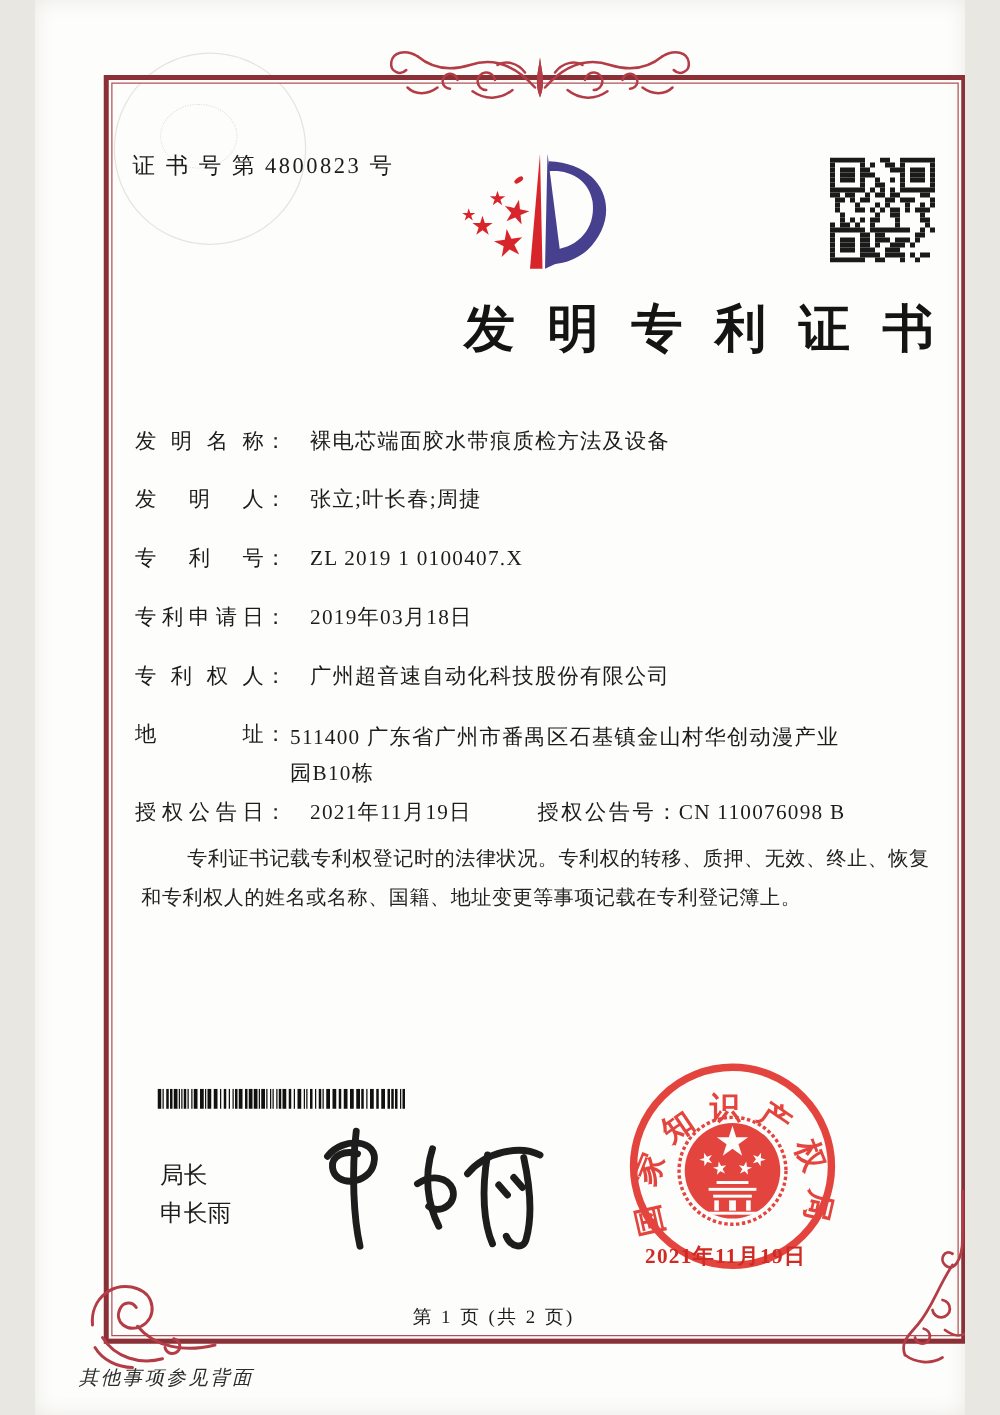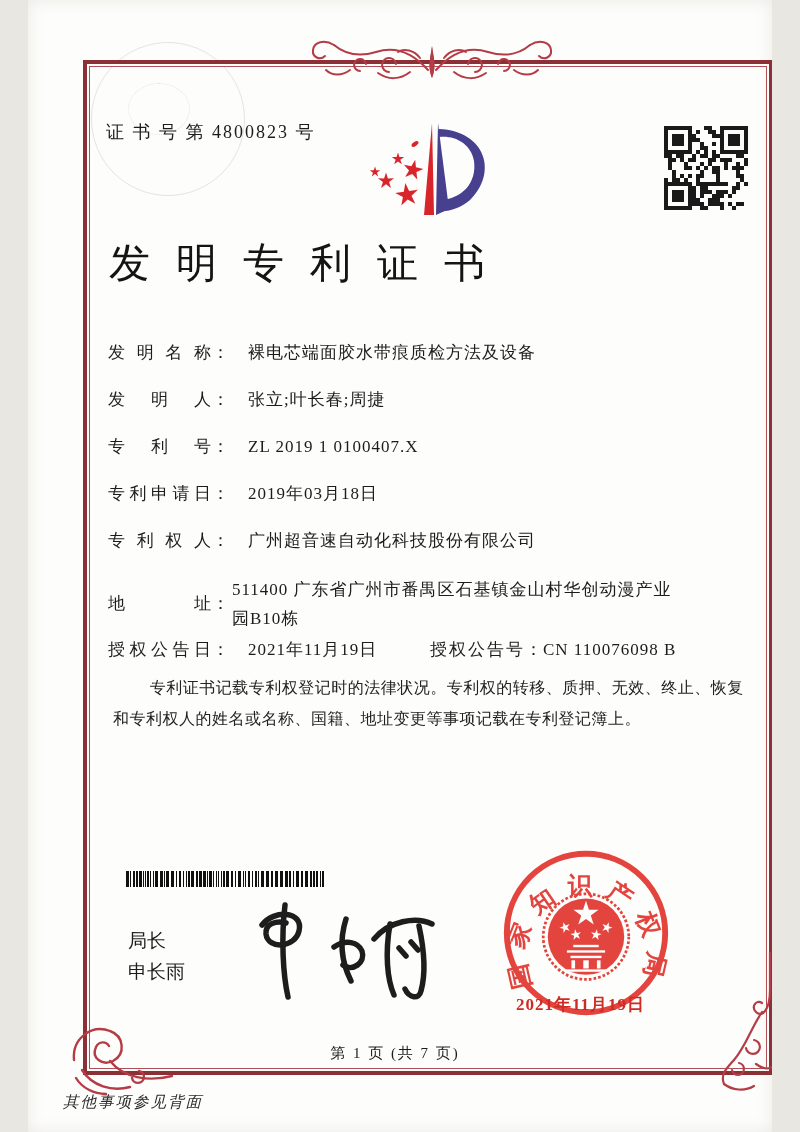--- a/index.html
+++ b/index.html
@@ -10,28 +10,28 @@
         border:1px solid rgba(175,170,160,.5);opacity:.6;}
   .watermark::after{content:"";position:absolute;left:36px;top:40px;width:60px;height:50px;
         border-radius:50%;border:1px dotted rgba(170,165,155,.5);}
   .frame{position:absolute;left:55px;top:60px;width:682px;height:1007px;
         border:4px solid #8b3036;
         box-shadow:inset 0 0 0 2px #fdfdfb, inset 0 0 0 3px #b05056;}
   .ornament{position:absolute;pointer-events:none;}
   .cert-no{position:absolute;left:78px;top:120px;font-size:18px;letter-spacing:2px;}
   .logo{position:absolute;left:336px;top:106px;}
   .qr{position:absolute;left:636px;top:126px;width:84px;height:84px;}
-  .title{position:absolute;left:55px;top:236px;width:690px;text-align:left;margin:0;
-        font-size:41px;font-weight:400;letter-spacing:26px;text-indent:26px;color:#141414;}
+  .title{position:absolute;left:55px;top:236px;width:690px;text-align:right;margin:0;
+        font-size:41px;font-weight:700;letter-spacing:26px;text-indent:26px;color:#141414;}
   .fields{position:absolute;left:80px;top:340px;width:650px;font-size:17px;}
   .frow{position:relative;display:flex;line-height:26px;margin-bottom:21px;letter-spacing:1px;}
   .flabel{display:inline-block;width:104px;text-align:justify;text-align-last:justify;flex:none;}
   .fcolon{flex:none;}
   .fvalue{margin-left:18px;}
-  .frow.addr{margin-bottom:4px;align-items:center;}
+  .frow.addr{margin-bottom:4px;}
   .addrv{margin-left:2px;line-height:29px;}
   .pair2{position:absolute;left:322px;top:0;display:flex;}
   .bodytext{position:absolute;left:85px;top:672px;width:640px;font-size:16px;line-height:31px;
         color:#222;letter-spacing:.5px;}
   .bodytext p{margin:0;text-indent:2.3em;}
   .barcode{position:absolute;left:98px;top:871px;}
   .officer{position:absolute;left:100px;top:925px;font-size:19px;line-height:31px;}
   .signature{position:absolute;left:212px;top:893px;}
   .seal{position:absolute;left:467px;top:842px;width:182px;height:182px;opacity:.94;}
   .seal-date{position:absolute;left:488px;top:993px;font-size:17px;color:#d02a24;
@@ -486,16 +486,16 @@
       <rect x="83" y="125" width="34" height="2.6"></rect>
       <rect x="84" y="130" width="4" height="9"></rect>
       <rect x="97" y="130" width="6" height="9"></rect>
       <rect x="112" y="130" width="4" height="9"></rect>
       <rect x="77" y="140" width="46" height="2.6"></rect>
     </g>
   </svg>
 
   <div class="seal-date">2021年11月19日</div>
 
-  <div class="page-num">第 1 页 (共 7 页)</div>
+  <div class="page-num">第 1 页 (共 2 页)</div>
   <div class="back-note">其他事项参见背面</div>
 
 </div>
 
 </body></html>

